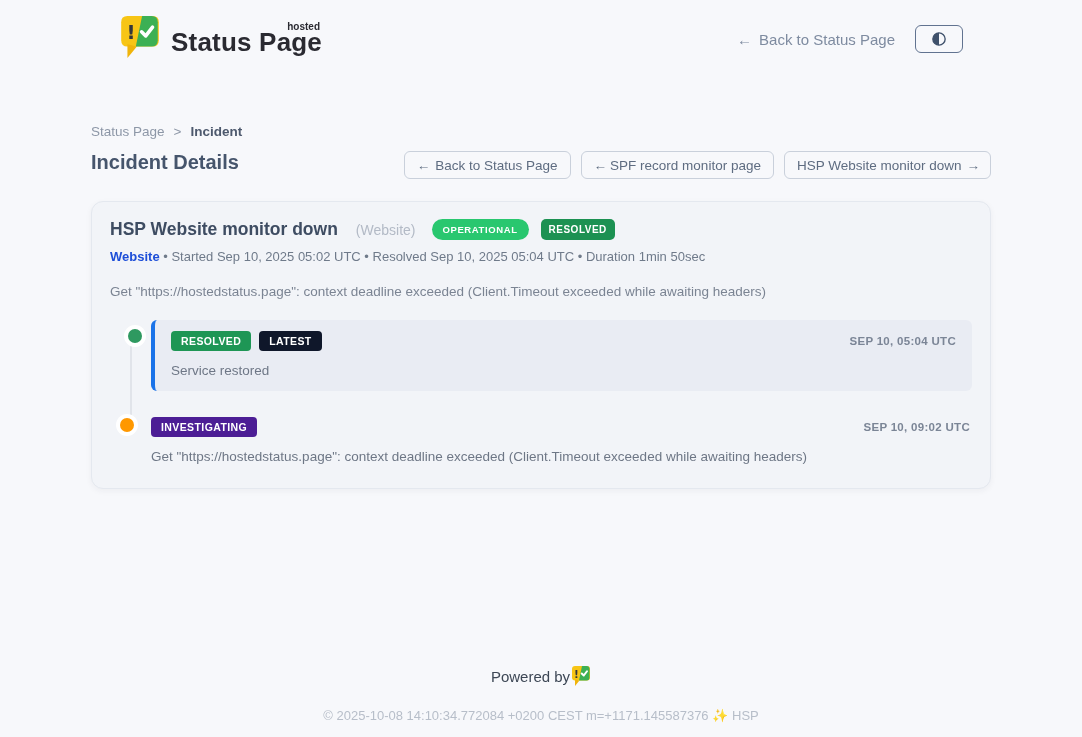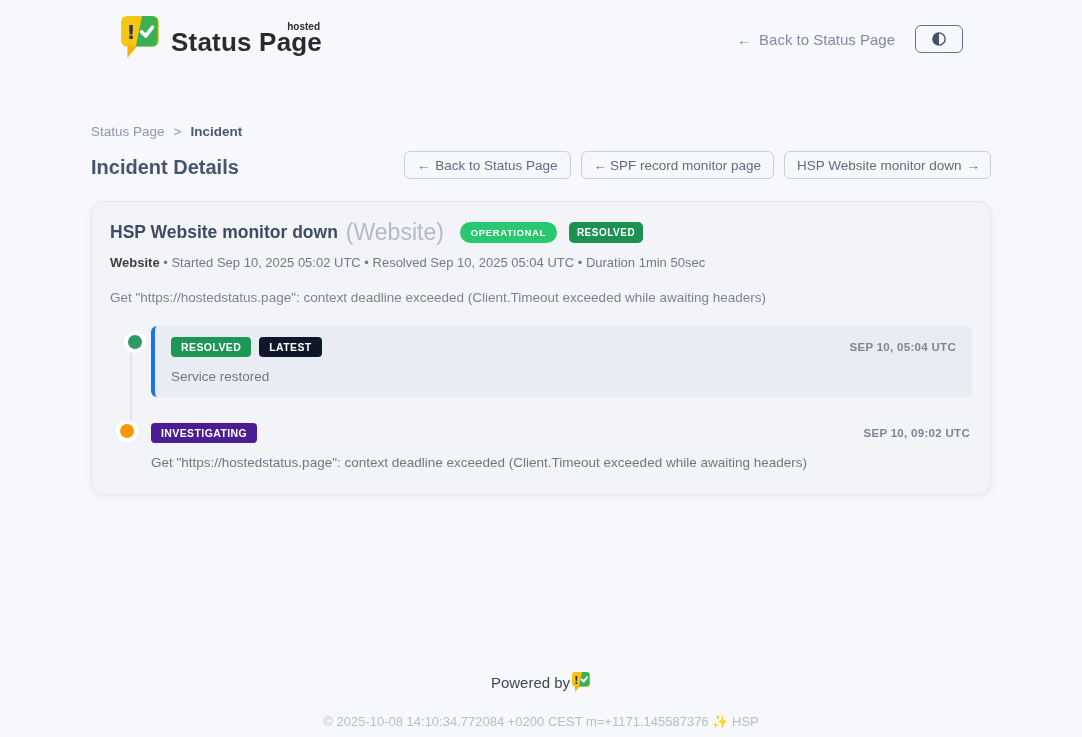--- a/index.html
+++ b/index.html
@@ -24,50 +24,50 @@
   .header-right { display: flex; align-items: center; gap: 20px; }
   .back-link { color: #7e8ba0; font-size: 15px; text-decoration: none; display: flex; gap: 7px; align-items: center; cursor: pointer; }
   .theme-btn {
     width: 48px; height: 28px; border: 1px solid #617390; border-radius: 6px;
     background: transparent; display: flex; align-items: center; justify-content: center; cursor: pointer;
   }
 
   
   .breadcrumb { margin-top: 60px; font-size: 13.5px; color: #8d97a7; display: flex; gap: 9px; align-items: center; }
   .breadcrumb .current { color: #4d596d; font-weight: 700; }
-  .heading-row { display: flex; justify-content: space-between; align-items: flex-end; margin-top: 12px; }
+  .heading-row { display: flex; justify-content: space-between; align-items: flex-start; margin-top: 12px; }
   .page-title { font-size: 20px; font-weight: 700; color: #46556c; }
   .nav-buttons { display: flex; gap: 10px; }
   .nav-btn {
     height: 28px; padding: 0 12px; border: 1px solid #c9d0db; border-radius: 6px;
     background: transparent; color: #5e6c81; font-size: 13.5px;
     display: flex; align-items: center; gap: 5px; cursor: pointer;
     font-family: "Liberation Sans", sans-serif;
   }
   .nav-btn .tight { margin-right: -2px; }
 
   
   .card {
     margin-top: 22px; background: #f2f4f8; border: 1px solid #e4e8ef;
     border-radius: 12px; padding: 17px 18px 24px 18px;
     box-shadow: 0 2px 6px rgba(30,40,60,.05);
   }
   .card-title-row { display: flex; align-items: center; }
   .card-title { font-size: 17.5px; font-weight: 700; color: #3e4c62; }
-  .card-component { font-size: 23px; color: #b3bac6; font-weight: 400; margin-left: 8px; }
+  .card-component { font-size: 14px; color: #b3bac6; font-weight: 400; margin-left: 18px; }
   .pill-operational {
     margin-left: 16px; background: #29c76f; color: #fff; font-size: 9.5px; font-weight: 700;
     letter-spacing: .6px; padding: 5px 11px; border-radius: 999px;
   }
   .badge-resolved-hdr {
     margin-left: 12px; background: #1c9152; color: #fff; font-size: 10px; font-weight: 700;
     letter-spacing: .5px; padding: 5px 8px; border-radius: 5px;
   }
   .card-meta { margin-top: 9px; font-size: 13px; color: #6f7a8a; }
-  .card-meta b { color: #404040; }
+  .card-meta b { color: #1d4ed8; }
   .card-desc { margin-top: 20px; font-size: 13.5px; color: #7b8493; }
 
   
   .timeline { margin-top: 21px; position: relative; padding-left: 41px; }
   .tl-line { position: absolute; left: 20px; top: 15px; width: 2px; height: 94px; background: #e1e4ea; }
   .tl-entry { position: relative; }
   .tl-entry.highlight {
     background: #e9ecf3; border-left: 4px solid #1a73e8; border-radius: 6px;
     padding: 11px 16px 13px 16px;
   }

